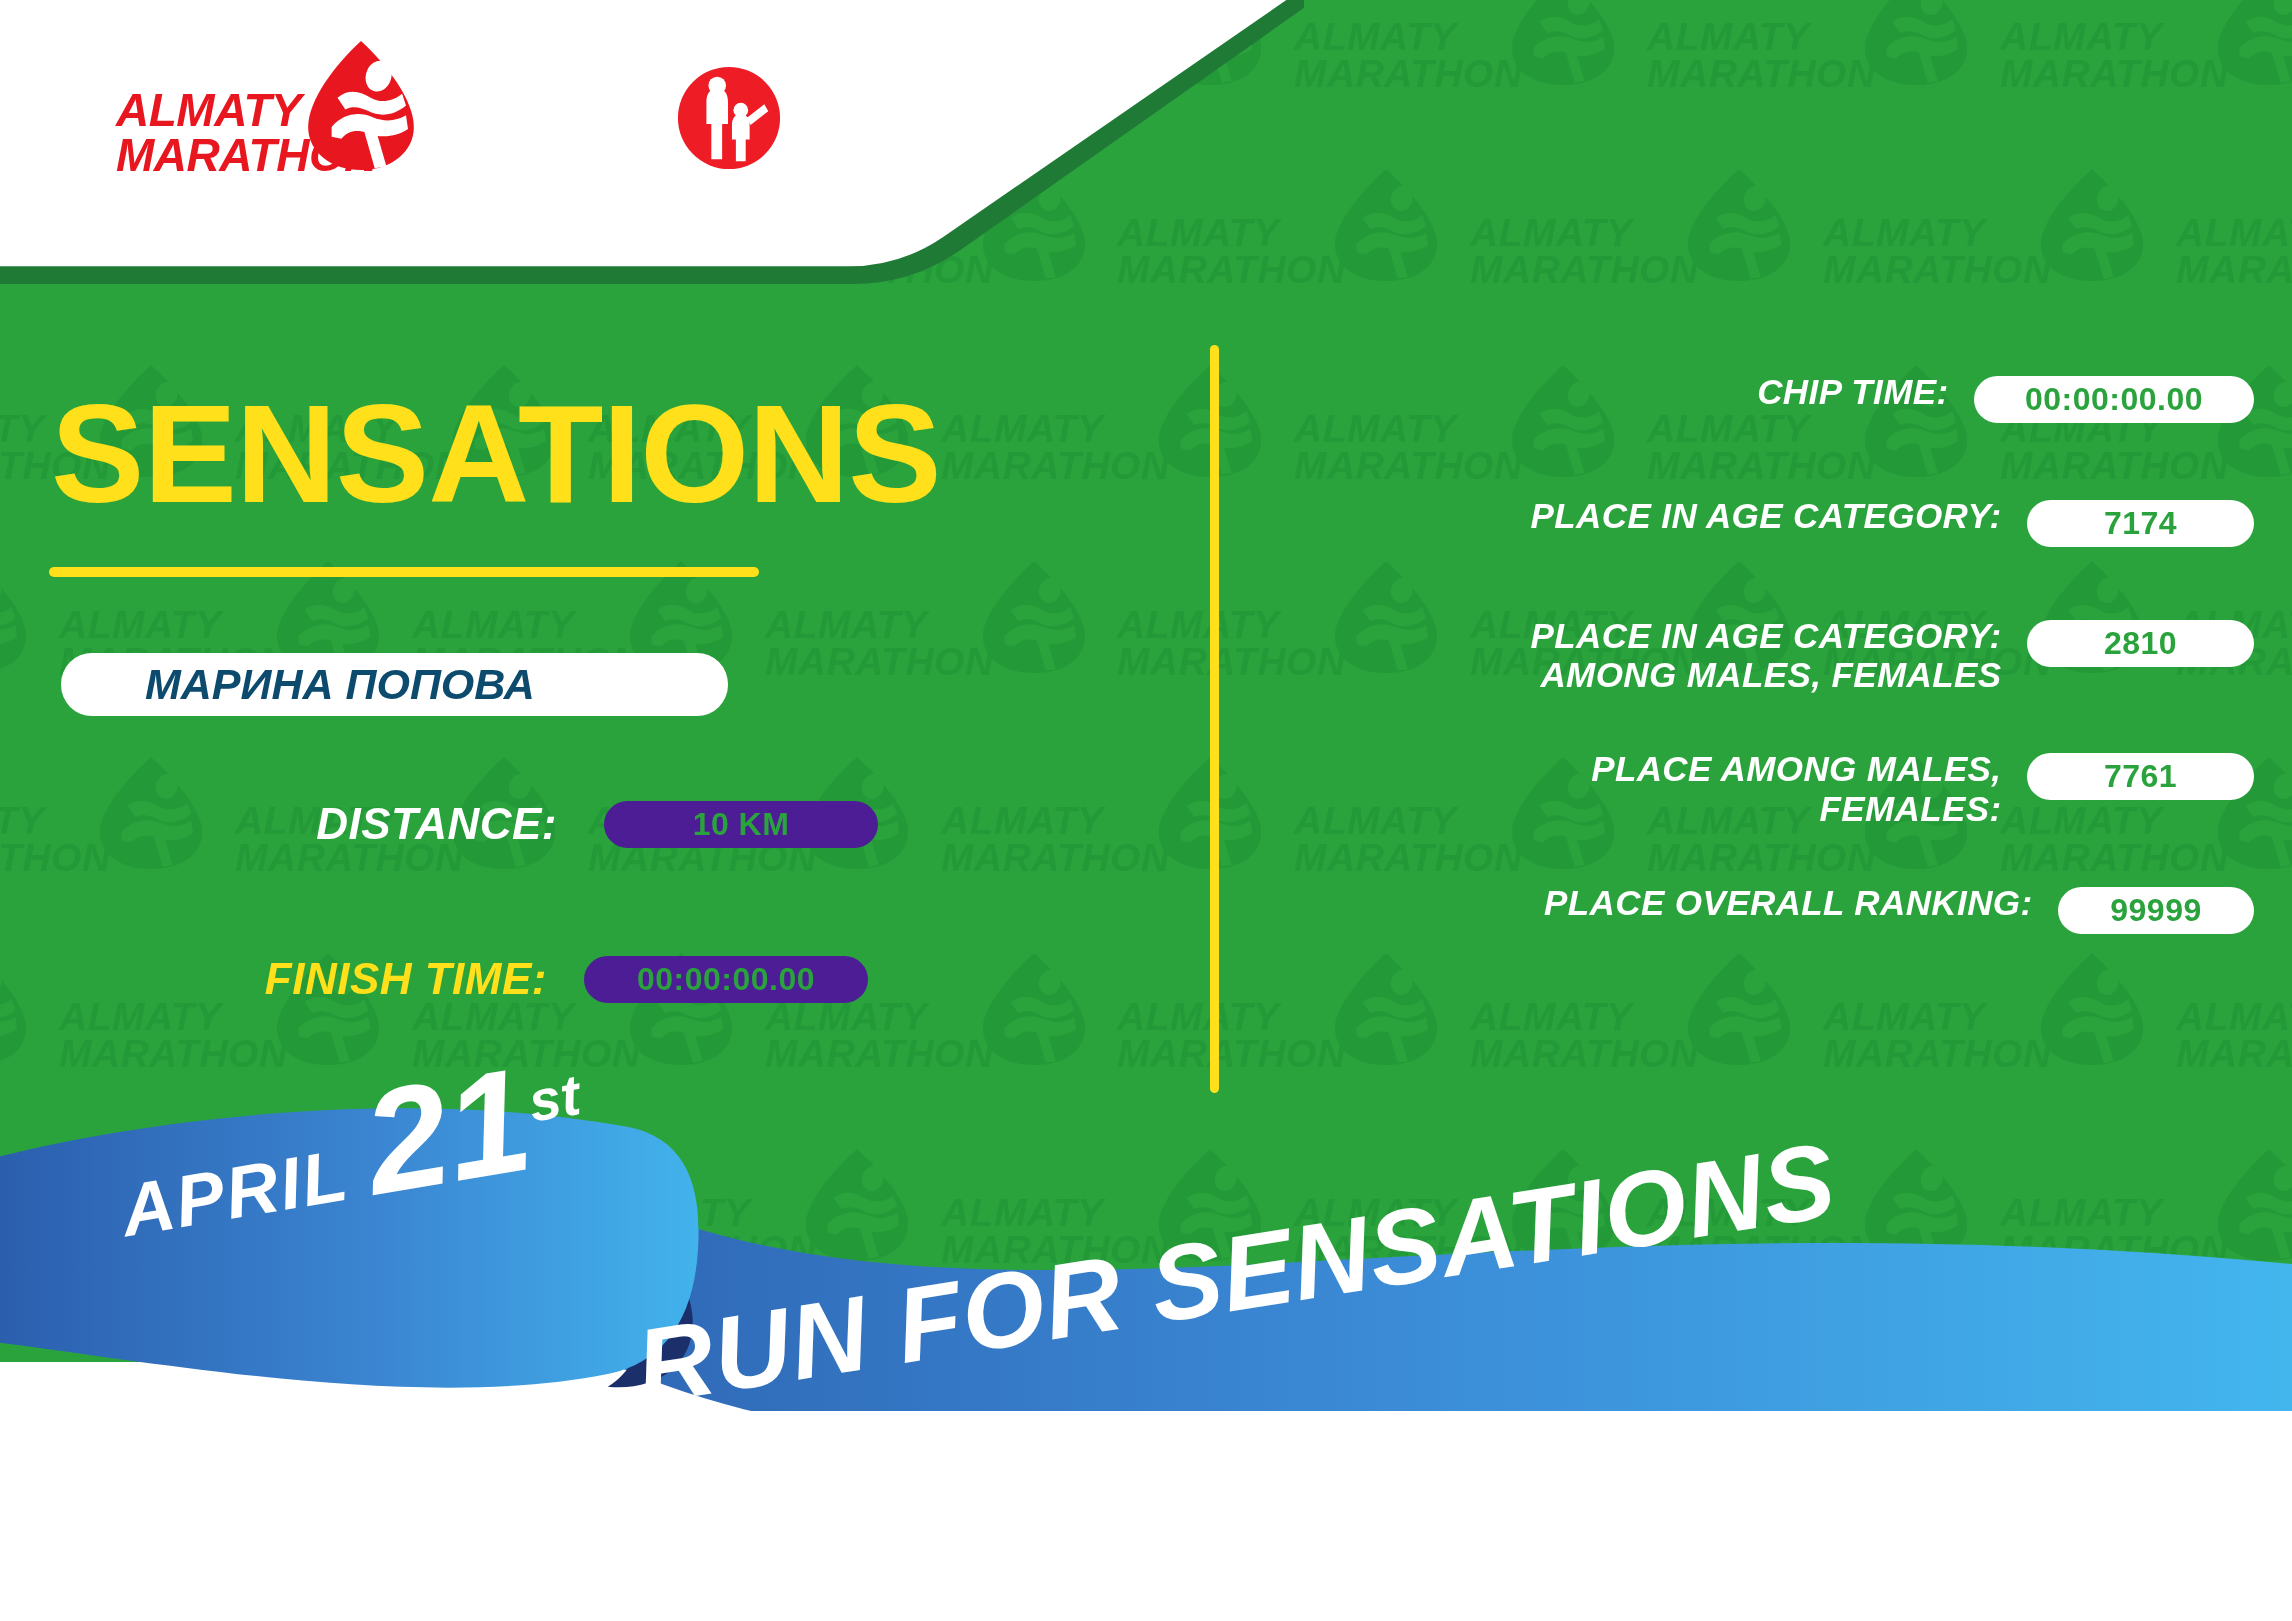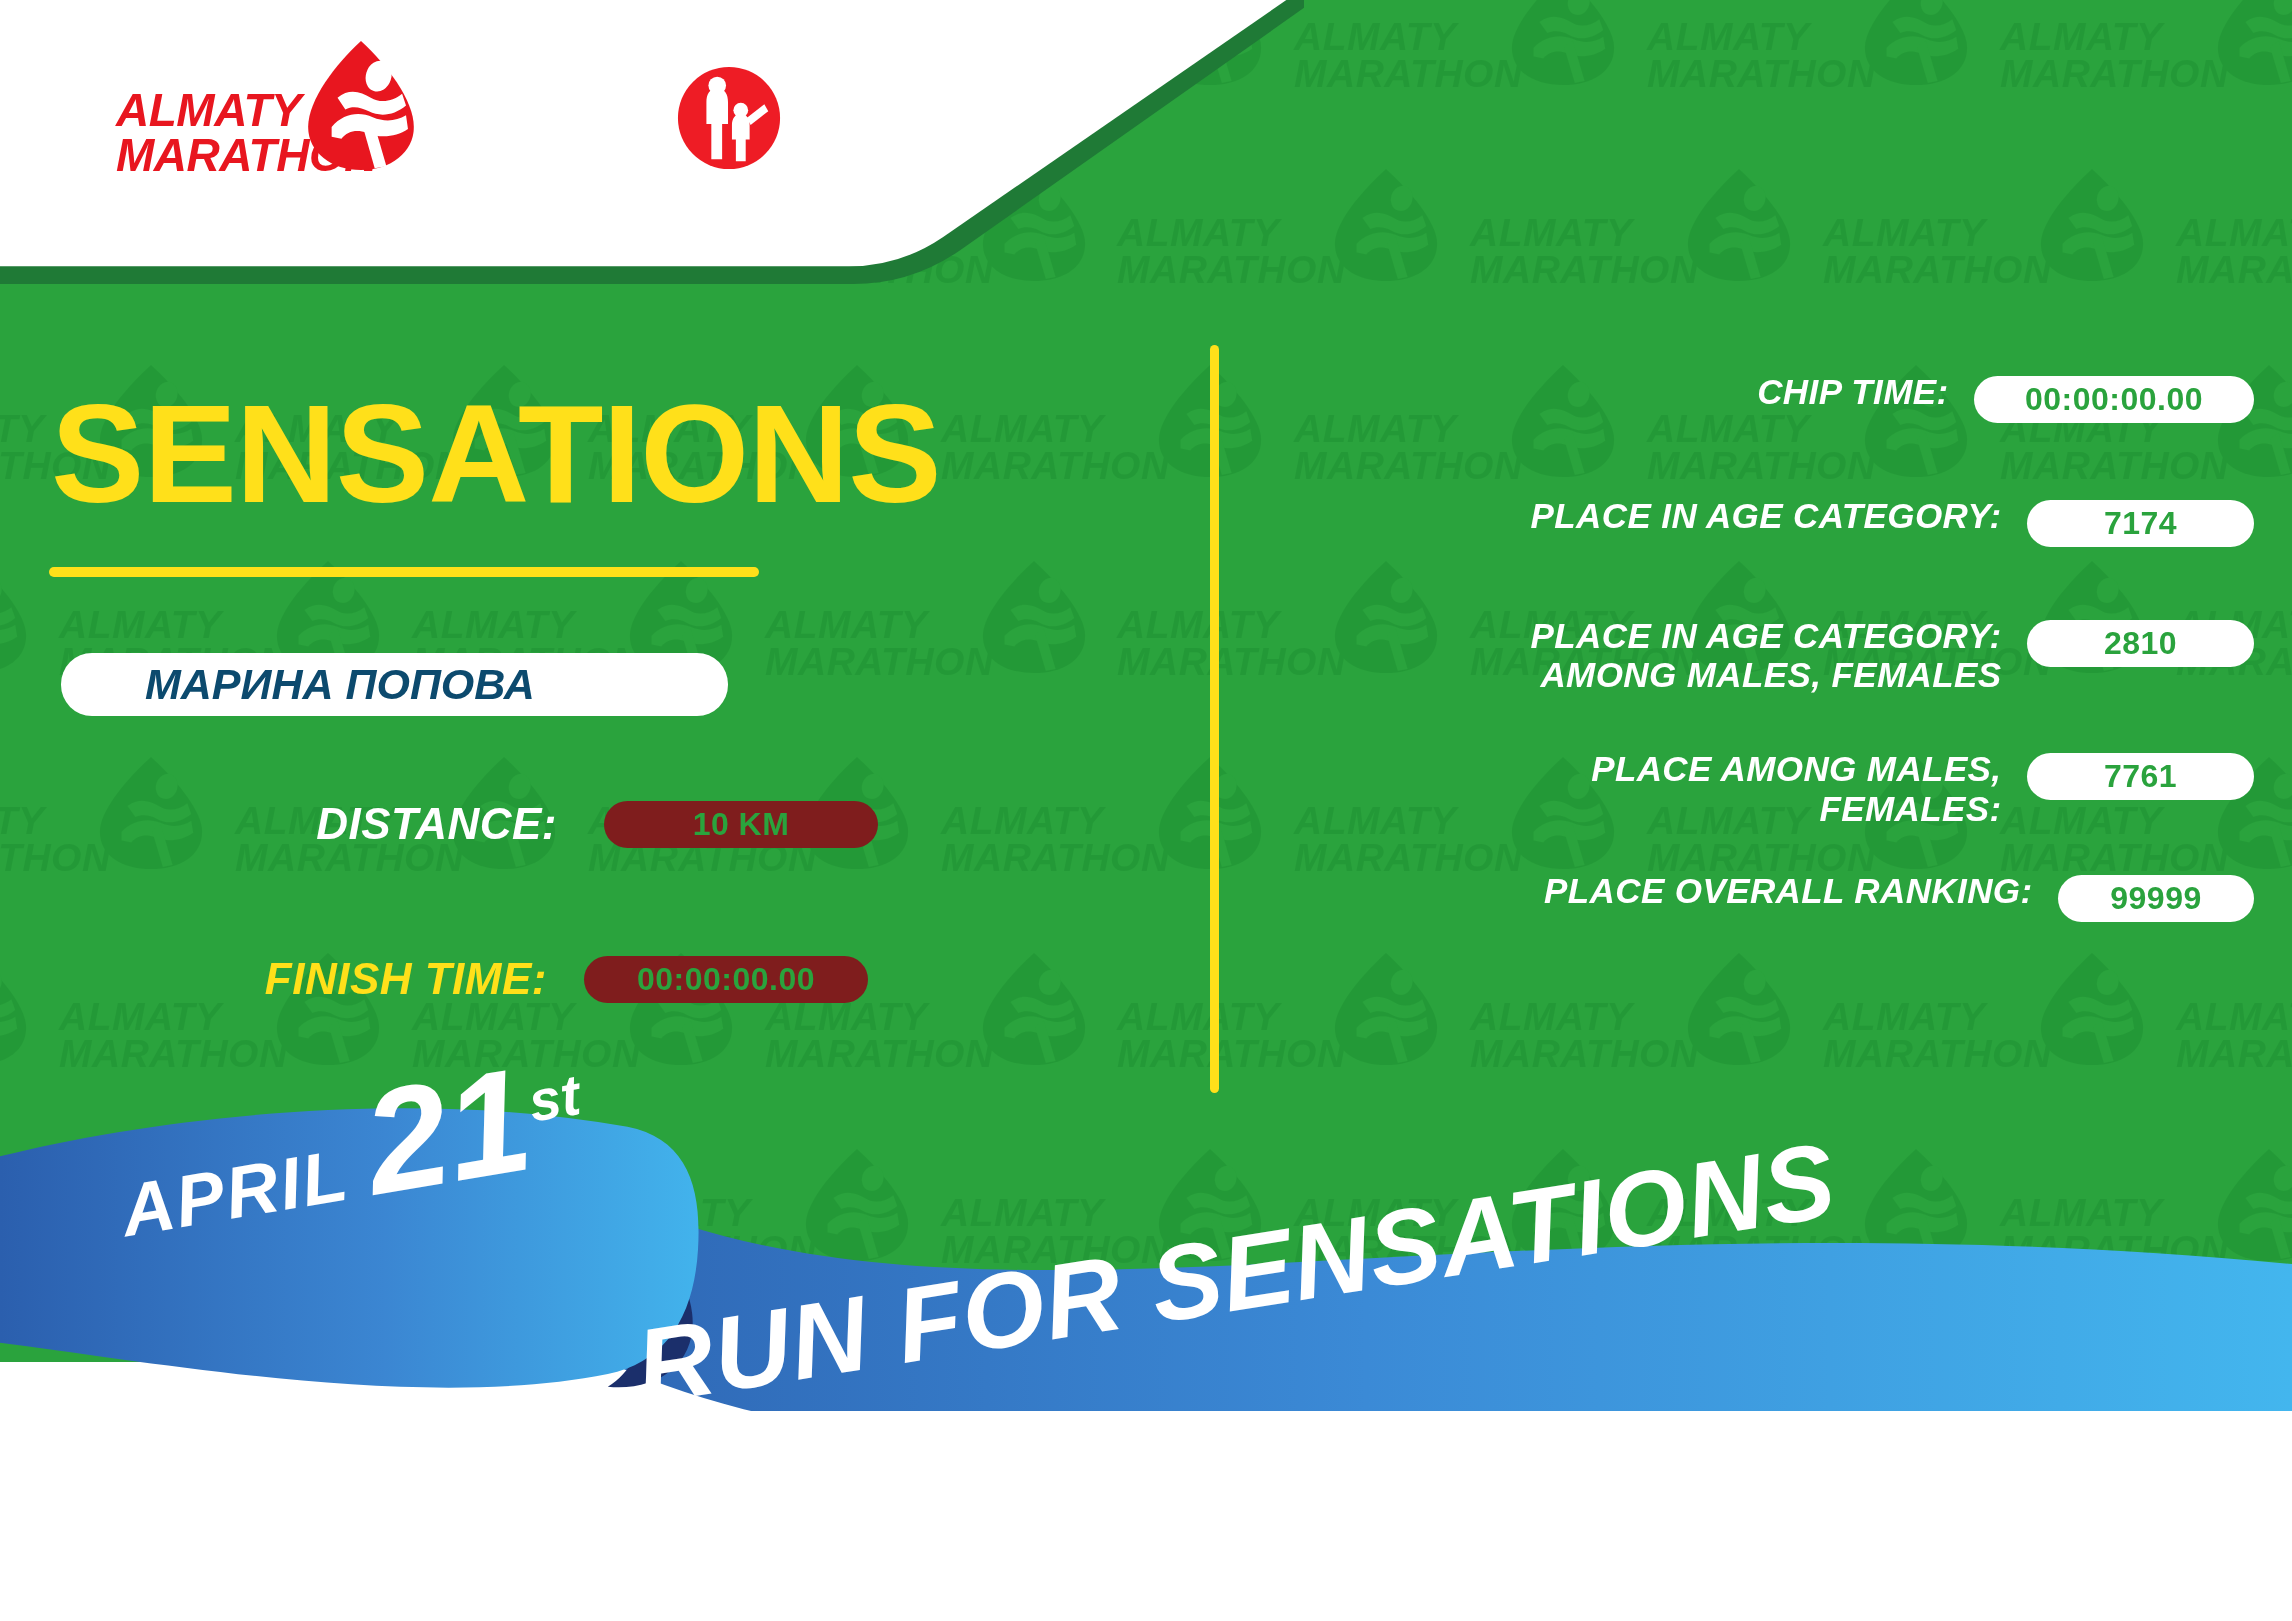--- a/index.html
+++ b/index.html
@@ -108,21 +108,21 @@
   }
 
   .lrow{ position:absolute; display:flex; align-items:center; }
   .lrow .lbl{
     font-weight:bold; font-style:italic; font-size:44px;
     letter-spacing:0.5px; white-space:nowrap; text-align:right;
   }
   .lbl-white{ color:#ffffff; }
   .lbl-yellow{ color:#ffe01a; }
   .lrow .pill{
-    height:47px; border-radius:23.5px; background:#7f1d1d;
+    height:47px; border-radius:23.5px; background:#4c1d95;
     display:flex; align-items:center; justify-content:center;
     color:#2aa33d; font-weight:bold; font-size:32px; letter-spacing:0.5px;
   }
   #row-distance{ left:273px; top:799px; }
   #row-distance .lbl{ width:284px; }
   #row-distance .pill{ width:274px; margin-left:47px; }
   #row-finish{ left:263px; top:914px;margin-top:40px; }
   #row-finish .lbl{ width:284px; }
   #row-finish .pill{ width:284px; margin-left:37px; }
 
@@ -151,21 +151,21 @@
     width:227px; height:47px; border-radius:23.5px;
     background:#ffffff; color:#2aa33d;
     font-weight:bold; font-size:32px; letter-spacing:0.5px;
     display:flex; align-items:center; justify-content:center;
     margin-top:3.9px;
   }
   #stat-chip{ margin-bottom:63px; }
   #stat-chip .s-pill{ width:280px; }
   #stat-age{ margin-bottom:59px; }
   #stat-age-among{ margin-bottom:55px; }
-  #stat-among{ margin-bottom:43px; }
+  #stat-among{ margin-bottom:55px; }
   #stat-overall .s-pill{ width:196px; }
 
   
   .ribbon{
     position:absolute; left:0; top:1068px;
     width:2293px; height:412px;
   }
   .ribbon svg{display:block;width:100%;height:100%;}
 
   .ribbon-date{

